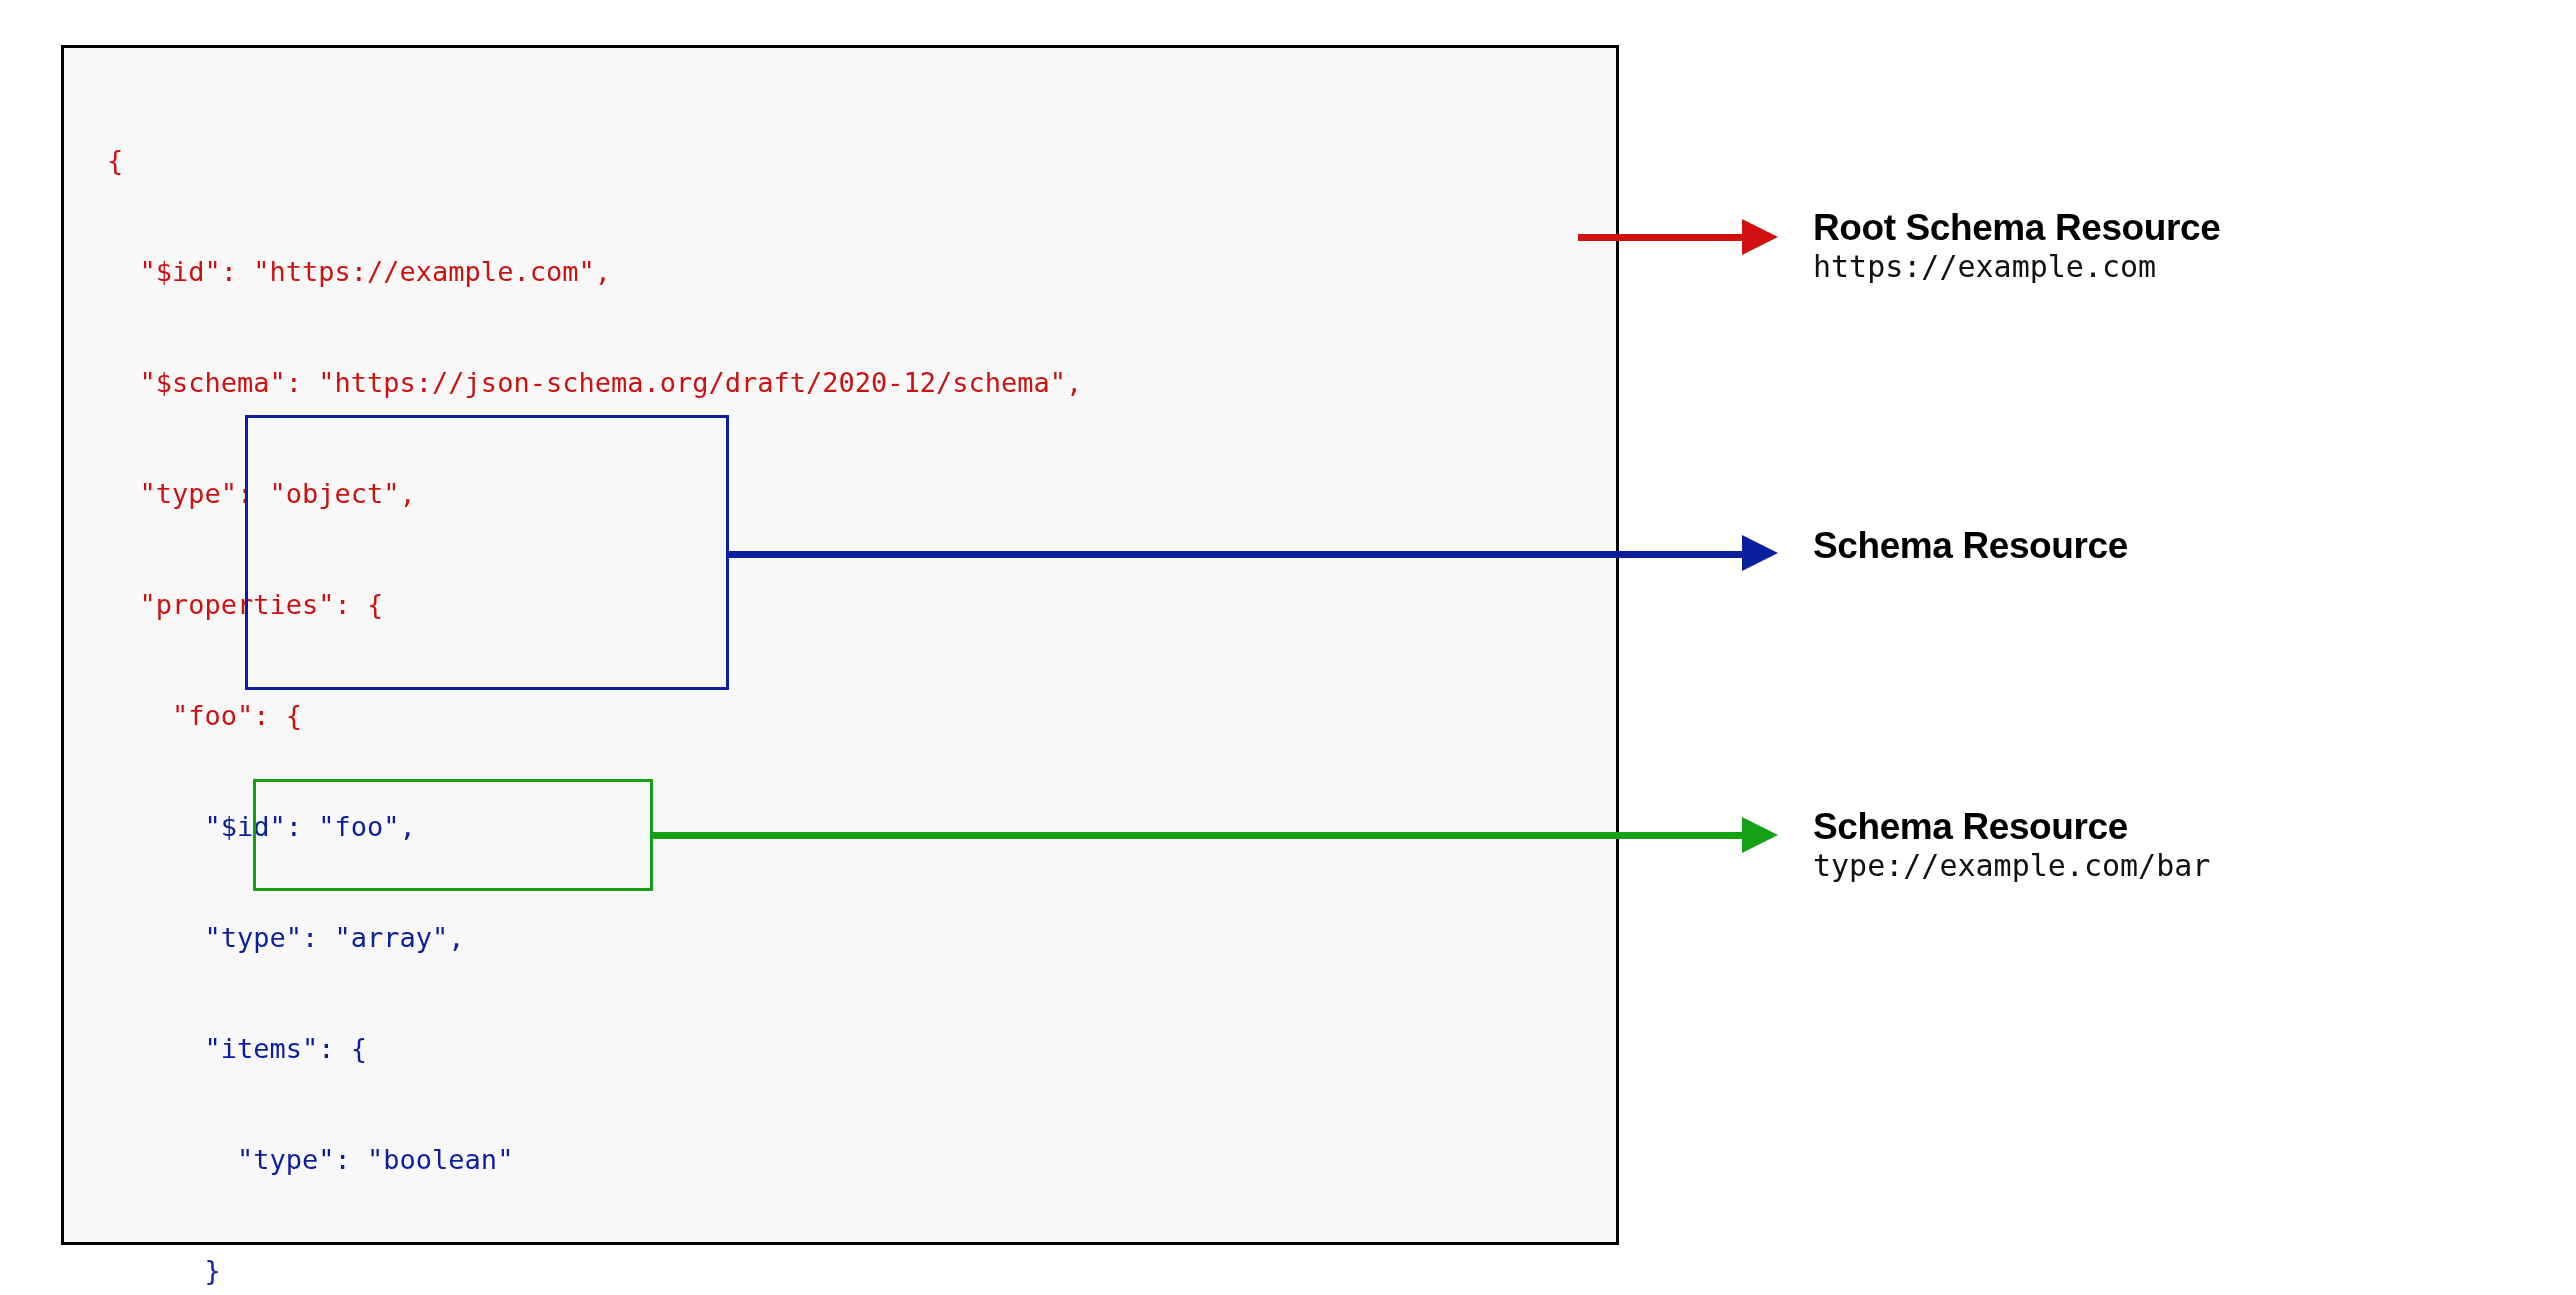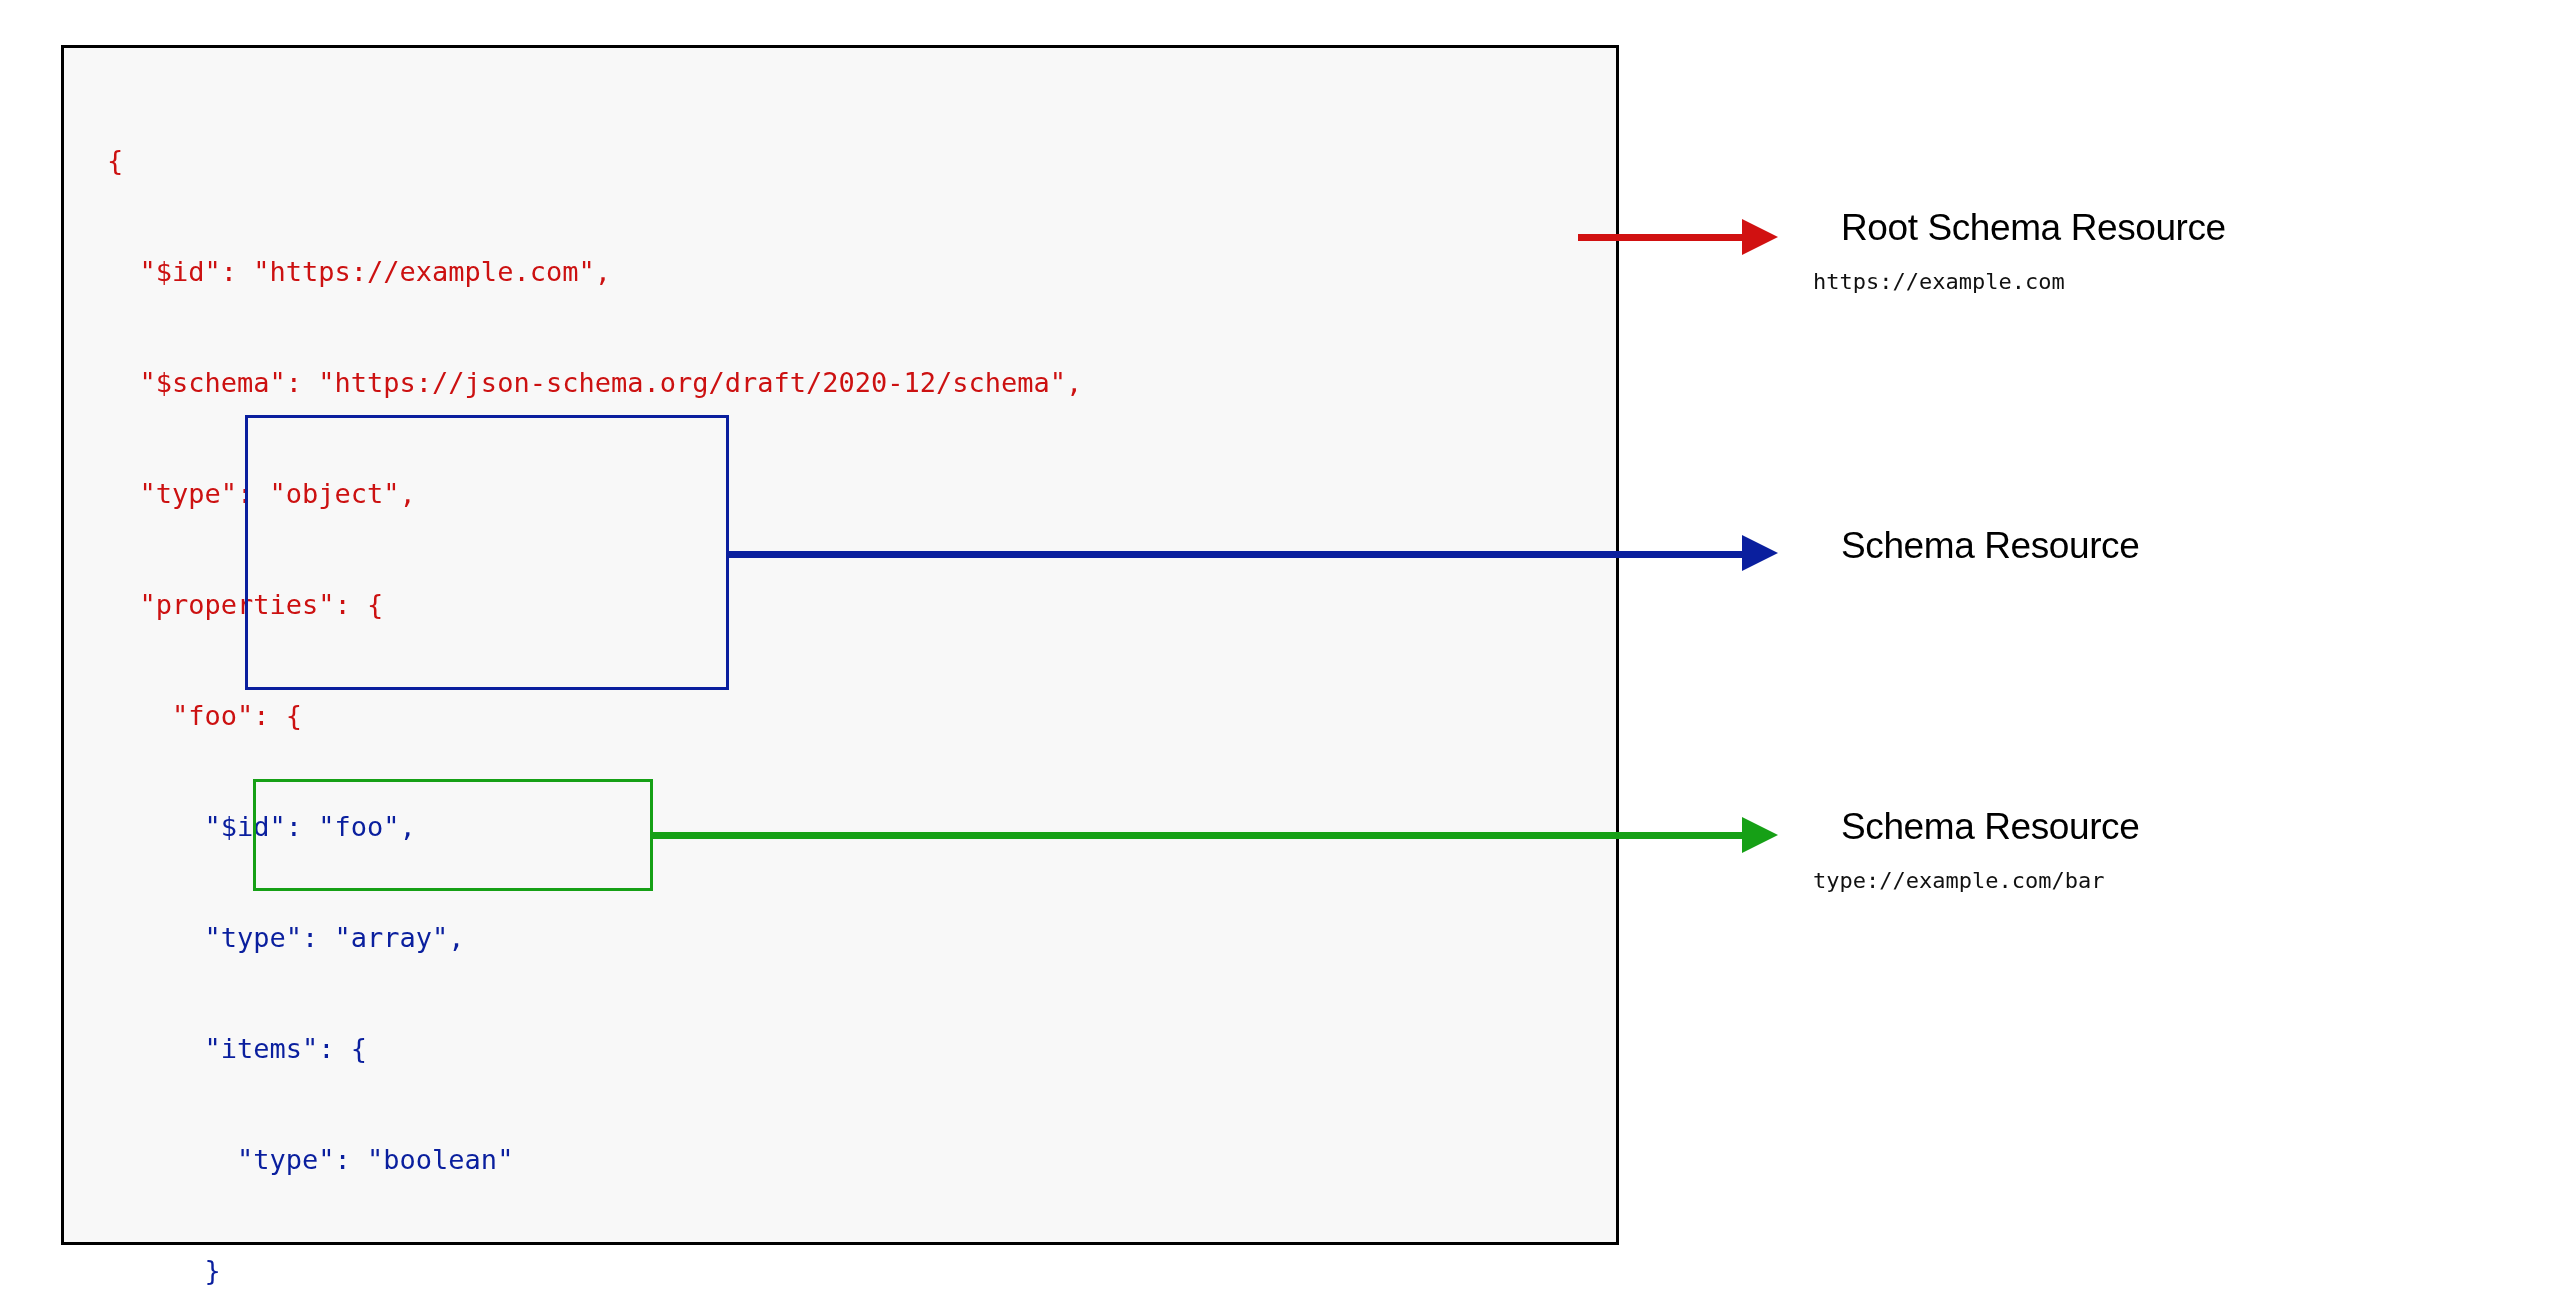--- a/index.html
+++ b/index.html
@@ -56,32 +56,30 @@
   #arrow-foo-line{left:726px;top:551px;width:1024px;background:#0a1f9e;}
   #arrow-foo-head{left:1742px;top:535px;border-left:36px solid #0a1f9e;}
   
   #arrow-bar-line{left:650px;top:832px;width:1100px;background:#16a016;}
   #arrow-bar-head{left:1742px;top:817px;border-left:36px solid #16a016;}
 
   
   .anno{position:absolute;left:1813px;}
   .anno-title{
     font-family:"Liberation Sans",sans-serif;
-    font-weight:normal;
+    font-weight:bold;
     font-size:37px;
     color:#000000;
     letter-spacing:-0.4px;
     white-space:nowrap;
-    margin-left:28px;
   }
   .anno-url{
     font-family:"DejaVu Sans Mono","Liberation Mono",monospace;
-    font-size:22px;
+    font-size:30px;
     color:#111111;
-    margin-top:20px;
     white-space:nowrap;
   }
   #anno-root{top:207px;}
   #anno-foo{top:525px;}
   #anno-bar{top:806px;}
 </style>
 </head>
 <body>
 
 <div id="stage">

